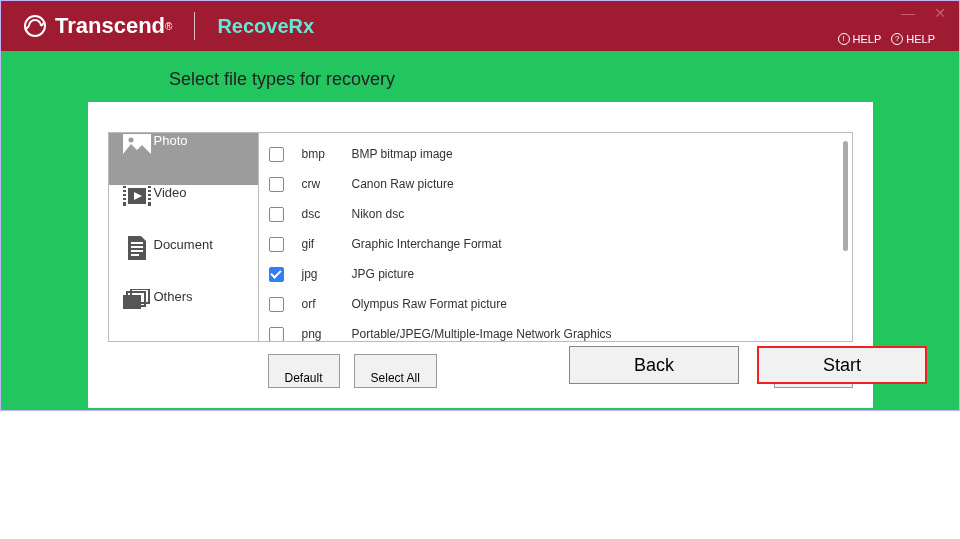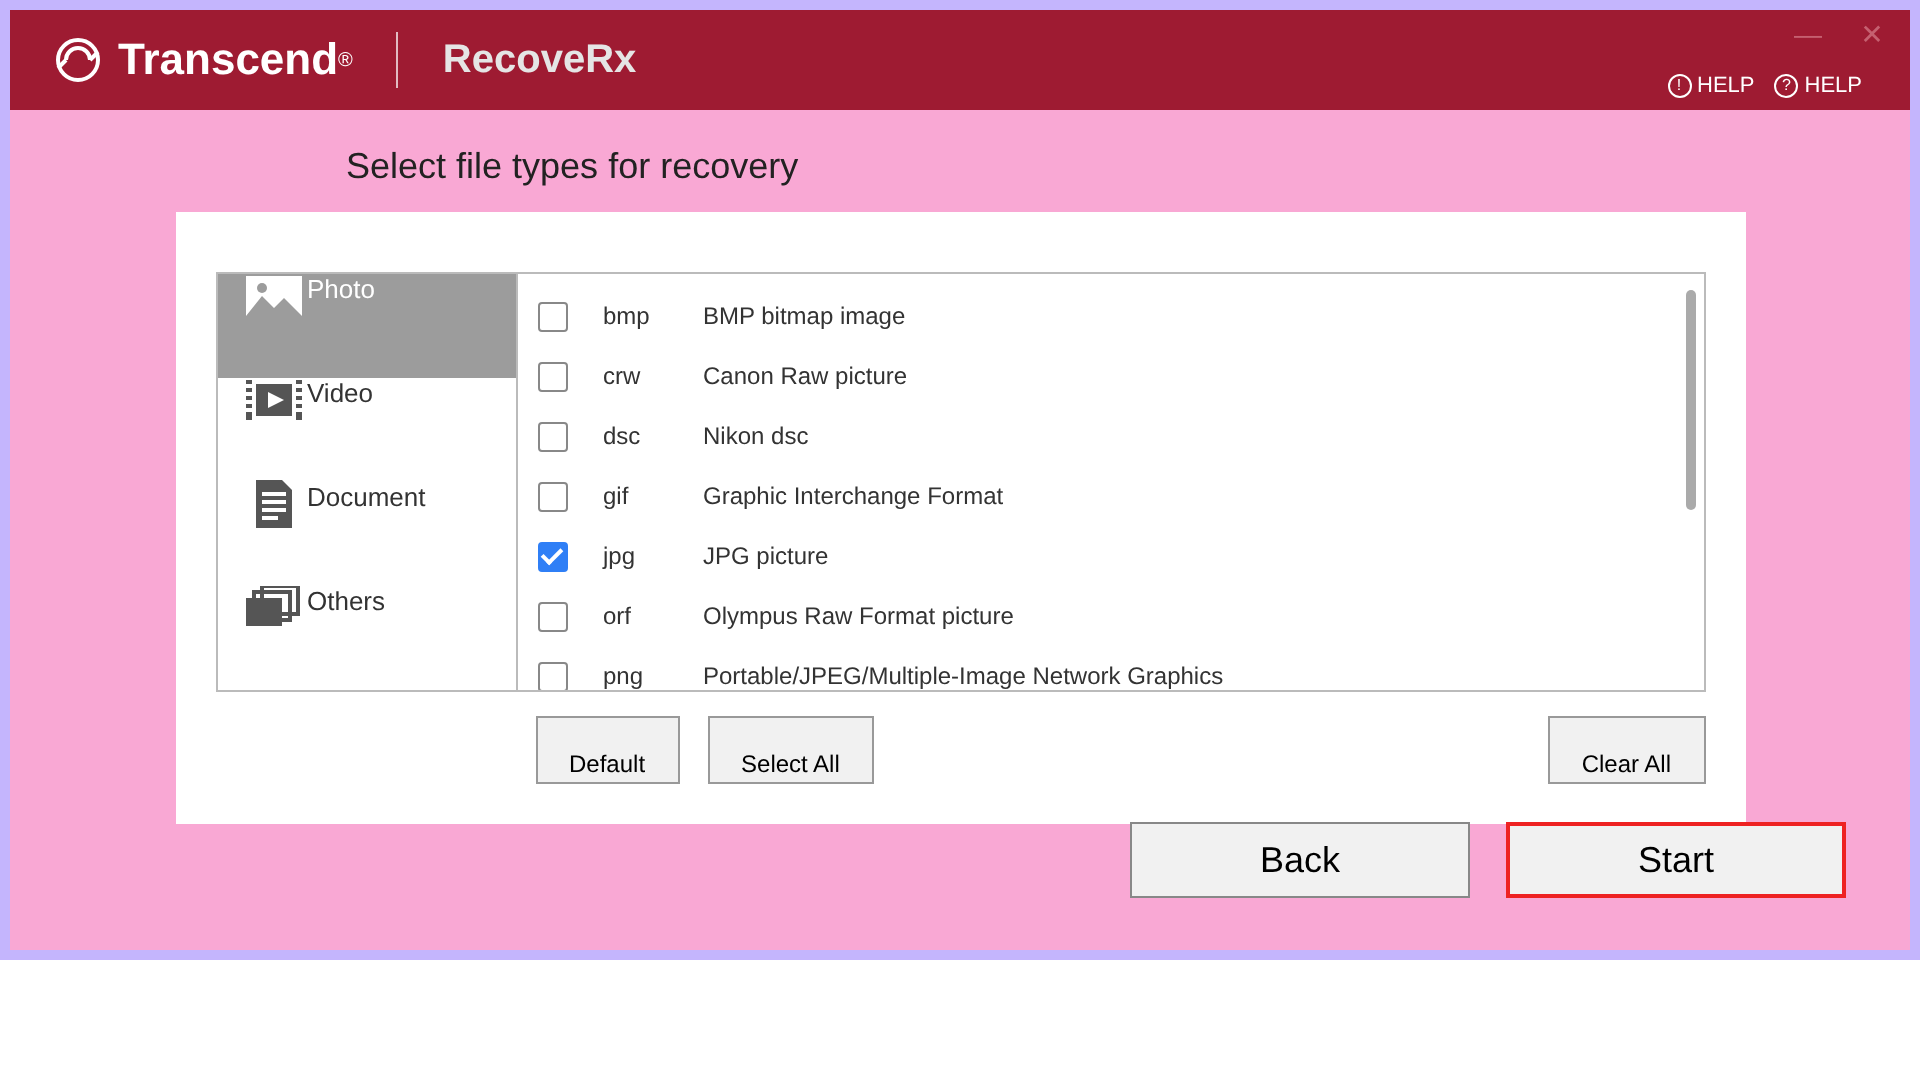--- a/index.html
+++ b/index.html
@@ -1,32 +1,32 @@
 <!DOCTYPE html>
 <html><head>
 <meta charset="utf-8">
 <style>
 * { box-sizing: border-box; margin: 0; padding: 0; }
 body { font-family: Arial, sans-serif; background: #fff; }
-.window { width: 960px; height: 480px; border: 5px solid #c4b5fd; position: relative; overflow: hidden; }
+.window { width: 960px; height: 411px; border: 1px solid #c4b5fd; position: relative; overflow: hidden; }
 
 .titlebar { height: 50px; background: #9e1b32; position: relative; display: flex; align-items: center; }
 .brand-group { display: flex; align-items: center; padding-left: 20px; }
 .logo-icon svg { display: block; }
 .logo-text { color: #fff; font-size: 22px; font-weight: bold; margin-left: 6px; }
 .reg { color: #fff; font-size: 10px; vertical-align: top; }
 .divider { width: 1px; height: 28px; background: #fff; margin: 0 22px; opacity: 0.7; }
-.app-title { color: #e5e5e5; font-size: 20px; font-weight: bold; }
+.app-title { color: #5eead4; font-size: 20px; font-weight: bold; }
 .win-controls { position: absolute; right: 8px; top: 4px; display: flex; gap: 10px; }
 .win-btn { width: 22px; height: 16px; display: flex; align-items: center; justify-content: center; color: #c56070; font-size: 14px; cursor: default; }
 .help-links { position: absolute; right: 24px; bottom: 6px; display: flex; gap: 10px; }
 .help-link { color: #fff; font-size: 11px; display: flex; align-items: center; gap: 3px; }
 .help-link .ico { display: inline-flex; width: 12px; height: 12px; border: 1px solid #fff; border-radius: 50%; align-items: center; justify-content: center; font-size: 8px; line-height: 1; }
 
-.content { background: #f9a8d4; height: calc(100% - 50px); padding: 0; }
+.content { background: #22c55e; height: calc(100% - 50px); padding: 0; }
 
 .heading { font-size: 18px; color: #222; padding: 18px 0 12px 168px; }
 
 .panel { background: #fff; width: 785px; margin: 0 auto; padding: 30px 10px 20px 10px; }
 
 .browser { display: flex; border: 0; height: 210px; margin: 0 10px; }
 
 .catlist { width: 150px; border: 1px solid #bbb; border-right: none; }
 .cat-item { height: 52px; display: flex; align-items: flex-start; gap: 3px; padding-left: 14px; font-size: 13px; color: #333; cursor: default; border-bottom: 0; }
 .cat-item.selected { background: #9c9c9c; color: #fff; }

